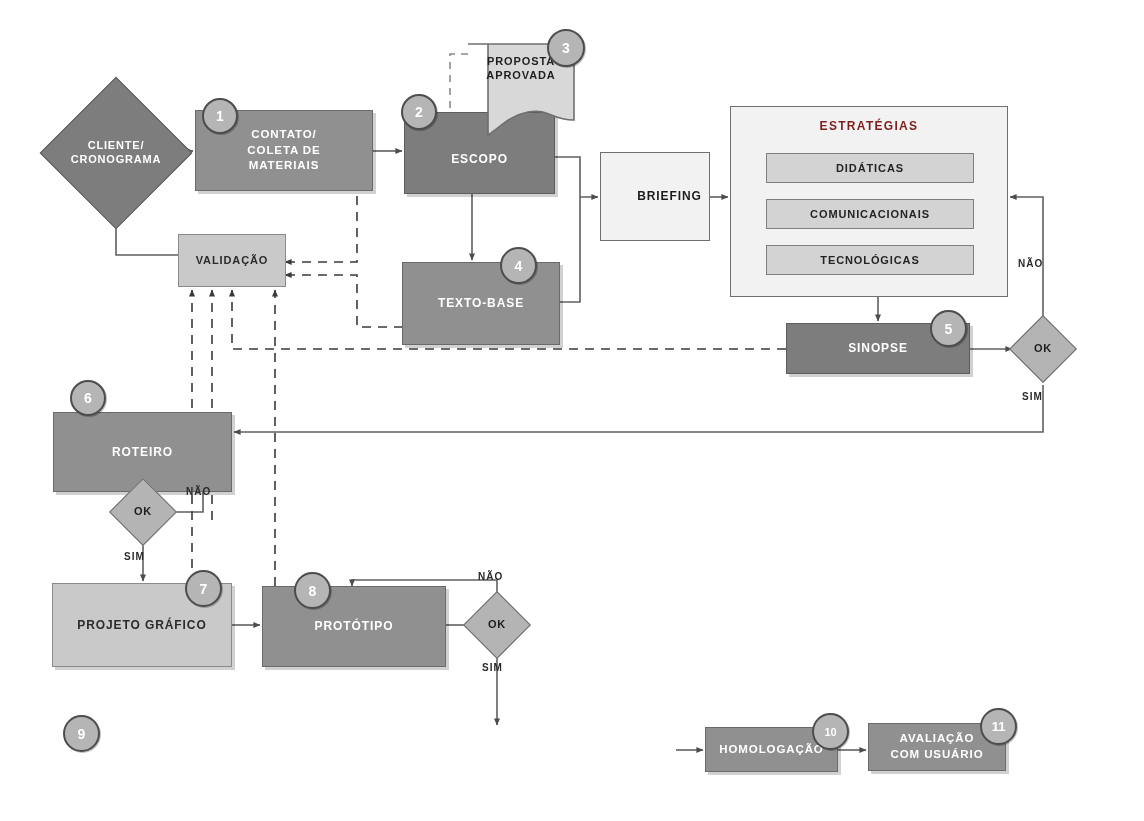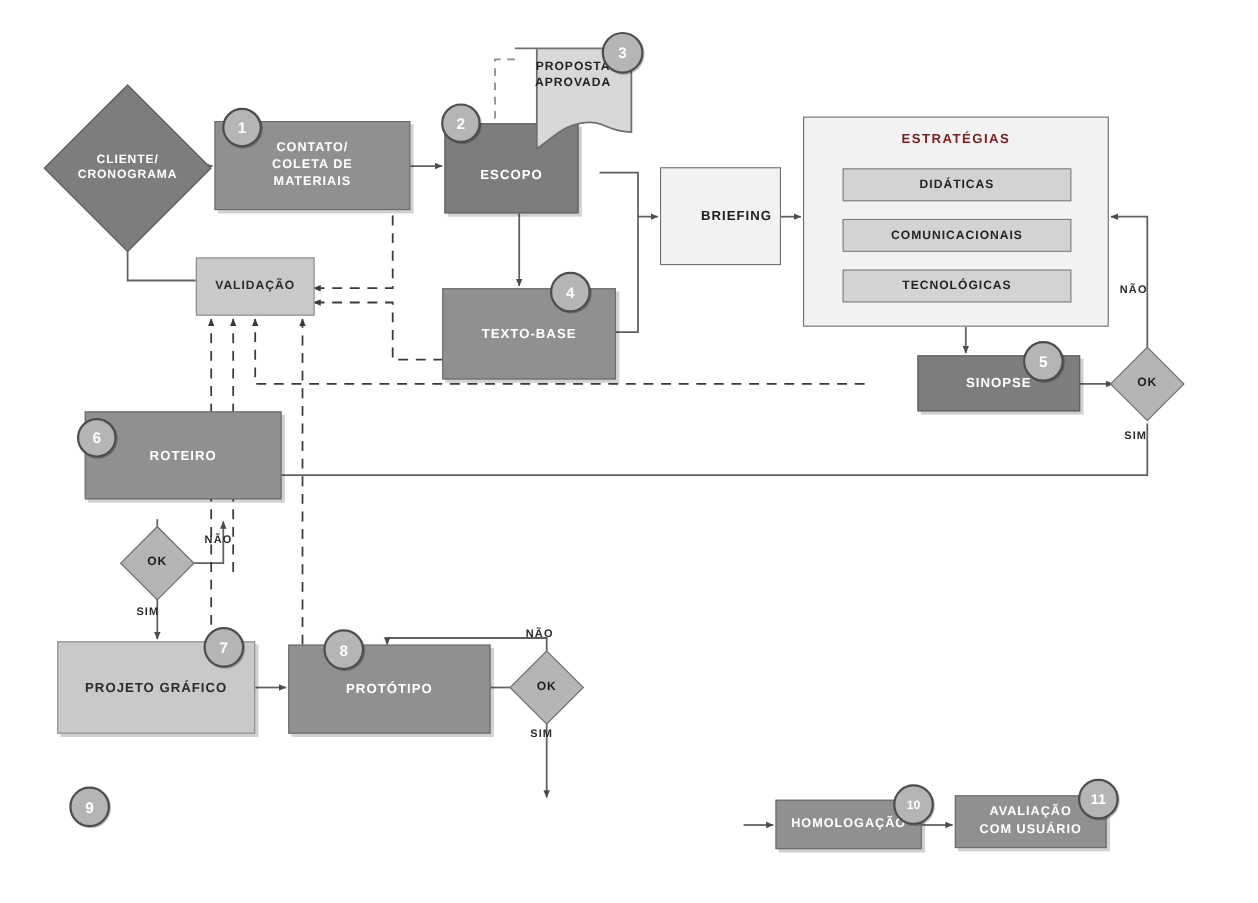--- a/index.html
+++ b/index.html
@@ -129,21 +129,21 @@
 
   <div class="node tone-mid shadow" style="left:195px;top:110px;width:178px;height:81px;font-size:11.5px;white-space:pre-line;">
     <span>CONTATO/
 COLETA DE
 MATERIAIS</span>
   </div>
   <div class="badge" style="left:202px;top:98px;width:32px;height:32px;font-size:14px;">
     <span>1</span>
   </div>
 
-  <div class="node tone-dark shadow" style="left:404px;top:112px;width:122px;height:82px;font-size:12px;align-items:flex-start;padding-top:38px;">
+  <div class="node tone-dark shadow" style="left:404px;top:112px;width:151px;height:82px;font-size:12px;align-items:flex-start;padding-top:38px;">
     <span>ESCOPO</span>
   </div>
   <div class="badge" style="left:401px;top:94px;width:32px;height:32px;font-size:14px;">
     <span>2</span>
   </div>
 
   <div class="doc" style="left:466px;top:42px;width:110px;height:95px;">
     <svg width="110" height="95" viewBox="0 0 110 95" xmlns="http://www.w3.org/2000/svg">
       <path d="M2,2 L108,2 L108,78 C84,78 84,66 62,70 C42,74 34,86 22,93 L22,2 Z" fill="#d8d8d8" stroke="#6f6f6f" stroke-width="1.6"></path>
     </svg>
@@ -180,35 +180,35 @@
       <span>DIDÁTICAS</span>
     </div>
     <div class="node tone-pale" style="left:35px;top:92px;width:208px;height:30px;font-size:11px;">
       <span>COMUNICACIONAIS</span>
     </div>
     <div class="node tone-pale" style="left:35px;top:138px;width:208px;height:30px;font-size:11px;">
       <span>TECNOLÓGICAS</span>
     </div>
   </div>
 
-  <div class="node tone-dark shadow" style="left:786px;top:323px;width:148px;height:51px;font-size:12px;margin-left:48px;">
+  <div class="node tone-dark shadow" style="left:786px;top:323px;width:184px;height:51px;font-size:12px;">
     <span>SINOPSE</span>
   </div>
   <div class="badge" style="left:930px;top:310px;width:33px;height:33px;font-size:14px;">
     <span>5</span>
   </div>
 
   <div class="diamond d-light" style="left:1019px;top:325px;width:48px;height:48px;">
     <div class="dshape"></div>
     <div class="dlabel" style="font-size:11px;">OK</div>
   </div>
   <div class="edge-label" style="left:1018px;top:258px;">NÃO</div>
   <div class="edge-label" style="left:1022px;top:391px;">SIM</div>
 
-  <div class="node tone-mid shadow" style="left:53px;top:374px;width:179px;height:80px;font-size:12px;margin-left:24px;">
+  <div class="node tone-mid shadow" style="left:53px;top:412px;width:179px;height:80px;font-size:12px;">
     <span>ROTEIRO</span>
   </div>
   <div class="badge" style="left:70px;top:380px;width:32px;height:32px;font-size:14px;">
     <span>6</span>
   </div>
 
   <div class="diamond d-light" style="left:119px;top:488px;width:48px;height:48px;">
     <div class="dshape"></div>
     <div class="dlabel" style="font-size:11px;">OK</div>
   </div>

